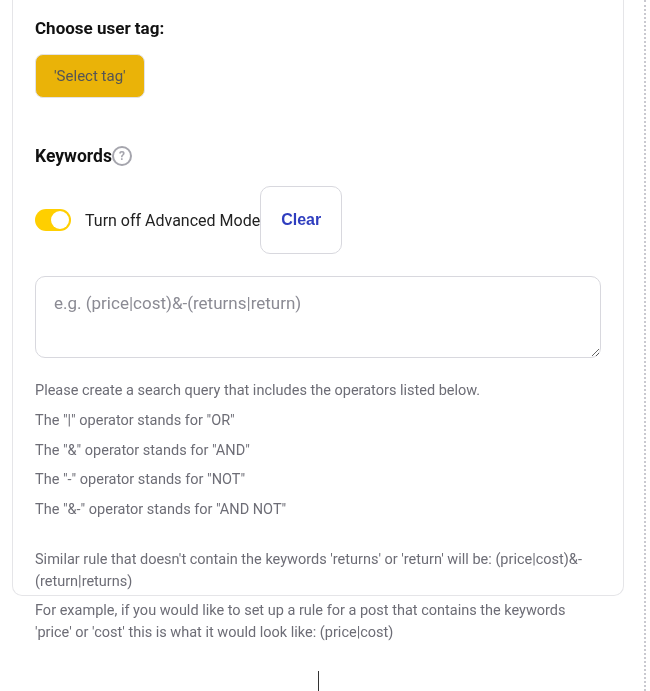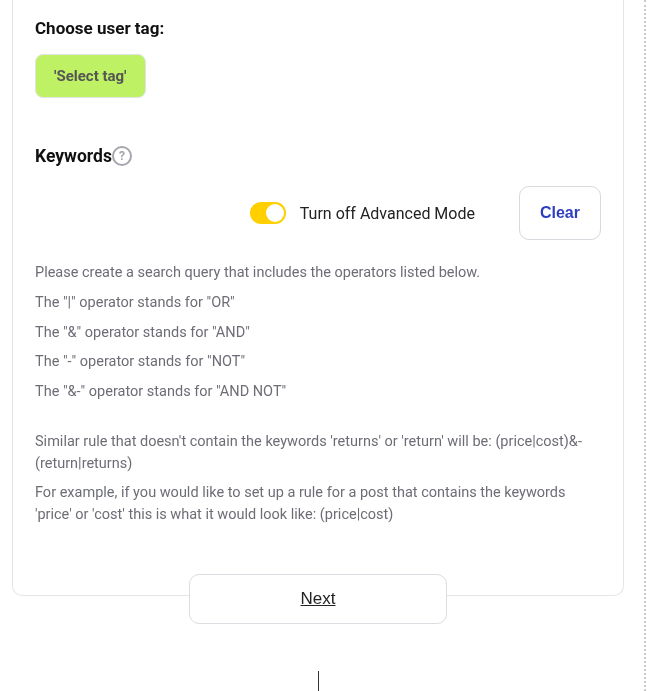--- a/index.html
+++ b/index.html
@@ -39,23 +39,22 @@
       color: #111;
       margin-bottom: 16px;
     }
     .tag-select {
       display: inline-block;
       border: 1px solid #e2e2e6;
       border-radius: 8px;
       padding: 12px 18px;
       font-size: 15px;
       color: #555;
-      background: #bef264;
-      cursor: pointer;
-      font-weight: bold;
+      background: #eab308;
+      cursor: pointer;
     }
     .keywords-header {
       display: flex;
       align-items: center;
       margin-top: 48px;
       margin-bottom: 20px;
     }
     .keywords-title {
       font-size: 17.5px;
       font-weight: 700;
@@ -70,23 +69,22 @@
       align-items: center;
       justify-content: center;
       font-size: 12px;
       font-weight: 700;
       color: #a5a5ad;
       cursor: help;
     }
     .toggle-row {
       display: flex;
       align-items: center;
-      justify-content: flex-end;
+      justify-content: flex-start;
       margin-bottom: 22px;
-      gap: 44px;
     }
     .toggle-left {
       display: flex;
       align-items: center;
       gap: 14px;
     }
     .toggle {
       position: relative;
       width: 36px;
       height: 22px;
@@ -106,21 +104,21 @@
     .toggle-label {
       font-size: 16px;
       color: #222;
     }
     .clear-btn {
       border: 1px solid #d8d8de;
       background: #fff;
       color: #2f3ebf;
       font-weight: 600;
       font-size: 16px;
-      padding: 17px 20px;
+      padding: 24px 20px;
       border-radius: 10px;
       cursor: pointer;
     }
     .query-textarea {
       width: 100%;
       height: 82px;
       border: 1px solid #d8d8de;
       border-radius: 10px;
       padding: 16px 18px;
       font-size: 17px;
@@ -188,20 +186,21 @@
   <div class="toggle-row">
     <div class="toggle-left">
       <div class="toggle">
         <div class="toggle-knob"></div>
       </div>
       <span class="toggle-label">Turn off Advanced Mode</span>
     </div>
     <button class="clear-btn">Clear</button>
   </div>
 
+  <textarea class="query-textarea" placeholder="e.g. (price|cost)&amp;-(returns|return)" style=""></textarea>
 
   <div class="help-text">
     <span class="help-line">Please create a search query that includes the operators listed below.</span>
     <span class="help-line">The "|" operator stands for "OR"</span>
     <span class="help-line">The "&amp;" operator stands for "AND"</span>
     <span class="help-line">The "-" operator stands for "NOT"</span>
     <span class="help-line">The "&amp;-" operator stands for "AND NOT"</span>
     <div class="help-gap"></div>
     <span class="help-line">Similar rule that doesn't contain the keywords 'returns' or 'return' will be: (price|cost)&amp;-(return|returns)</span>
     <span class="help-line">For example, if you would like to set up a rule for a post that contains the keywords 'price' or 'cost' this is what it would look like: (price|cost)</span>

